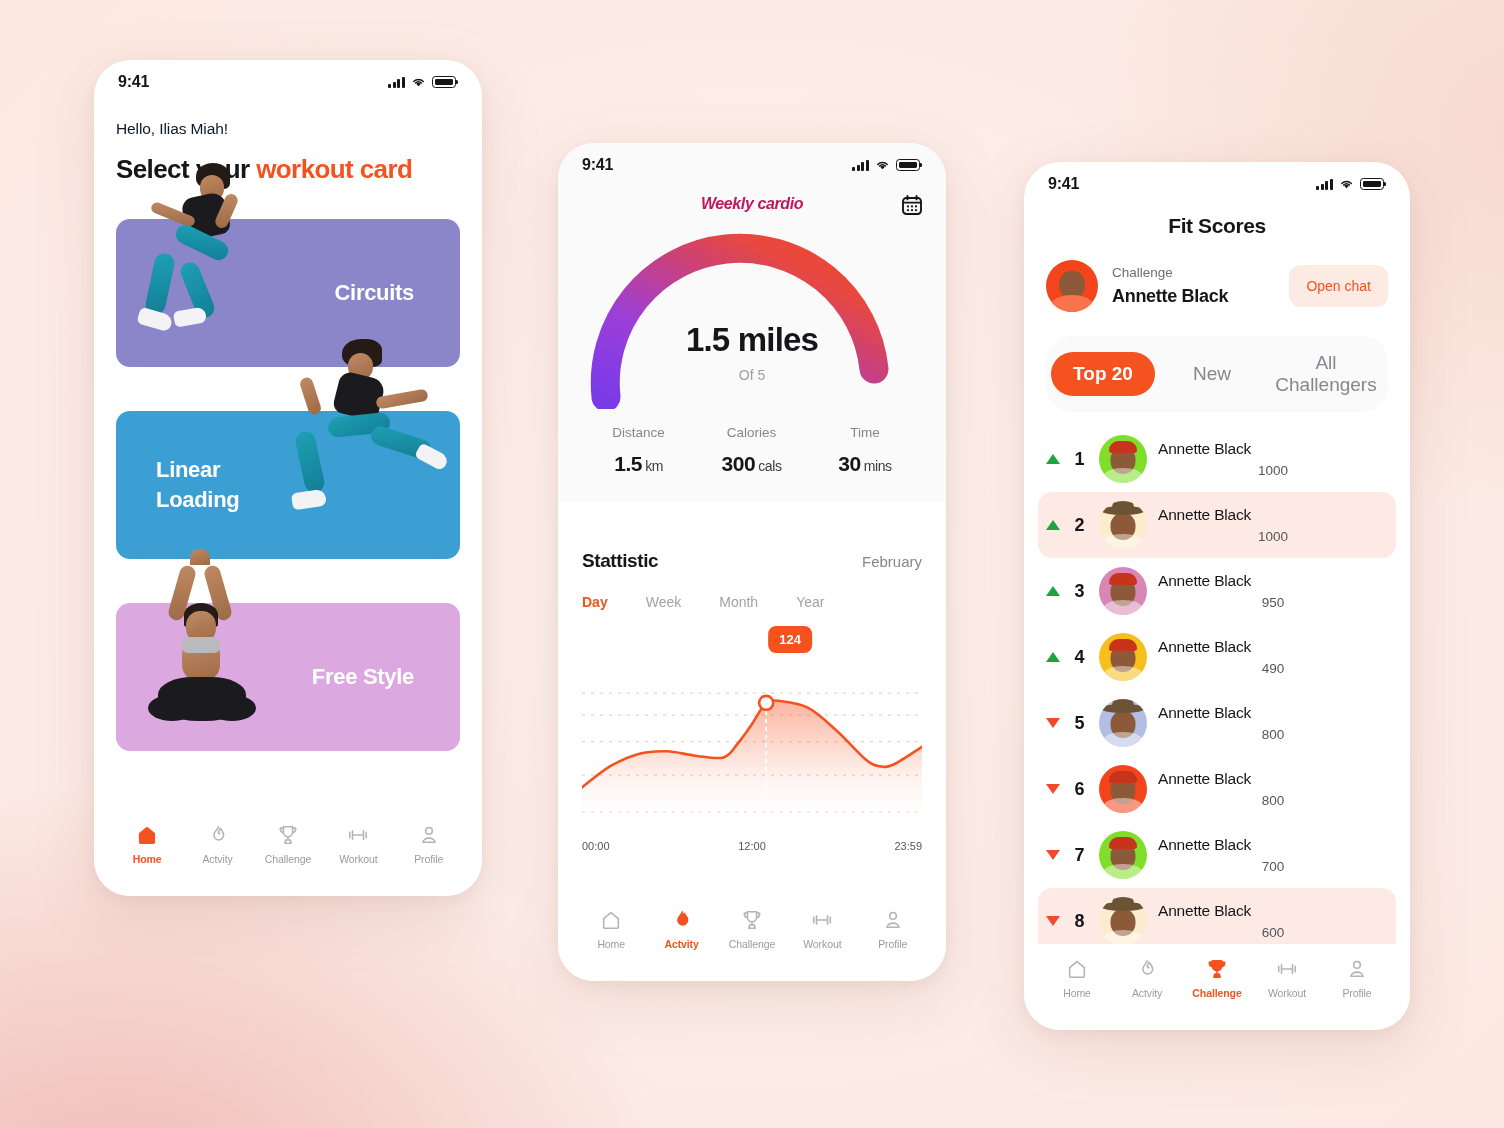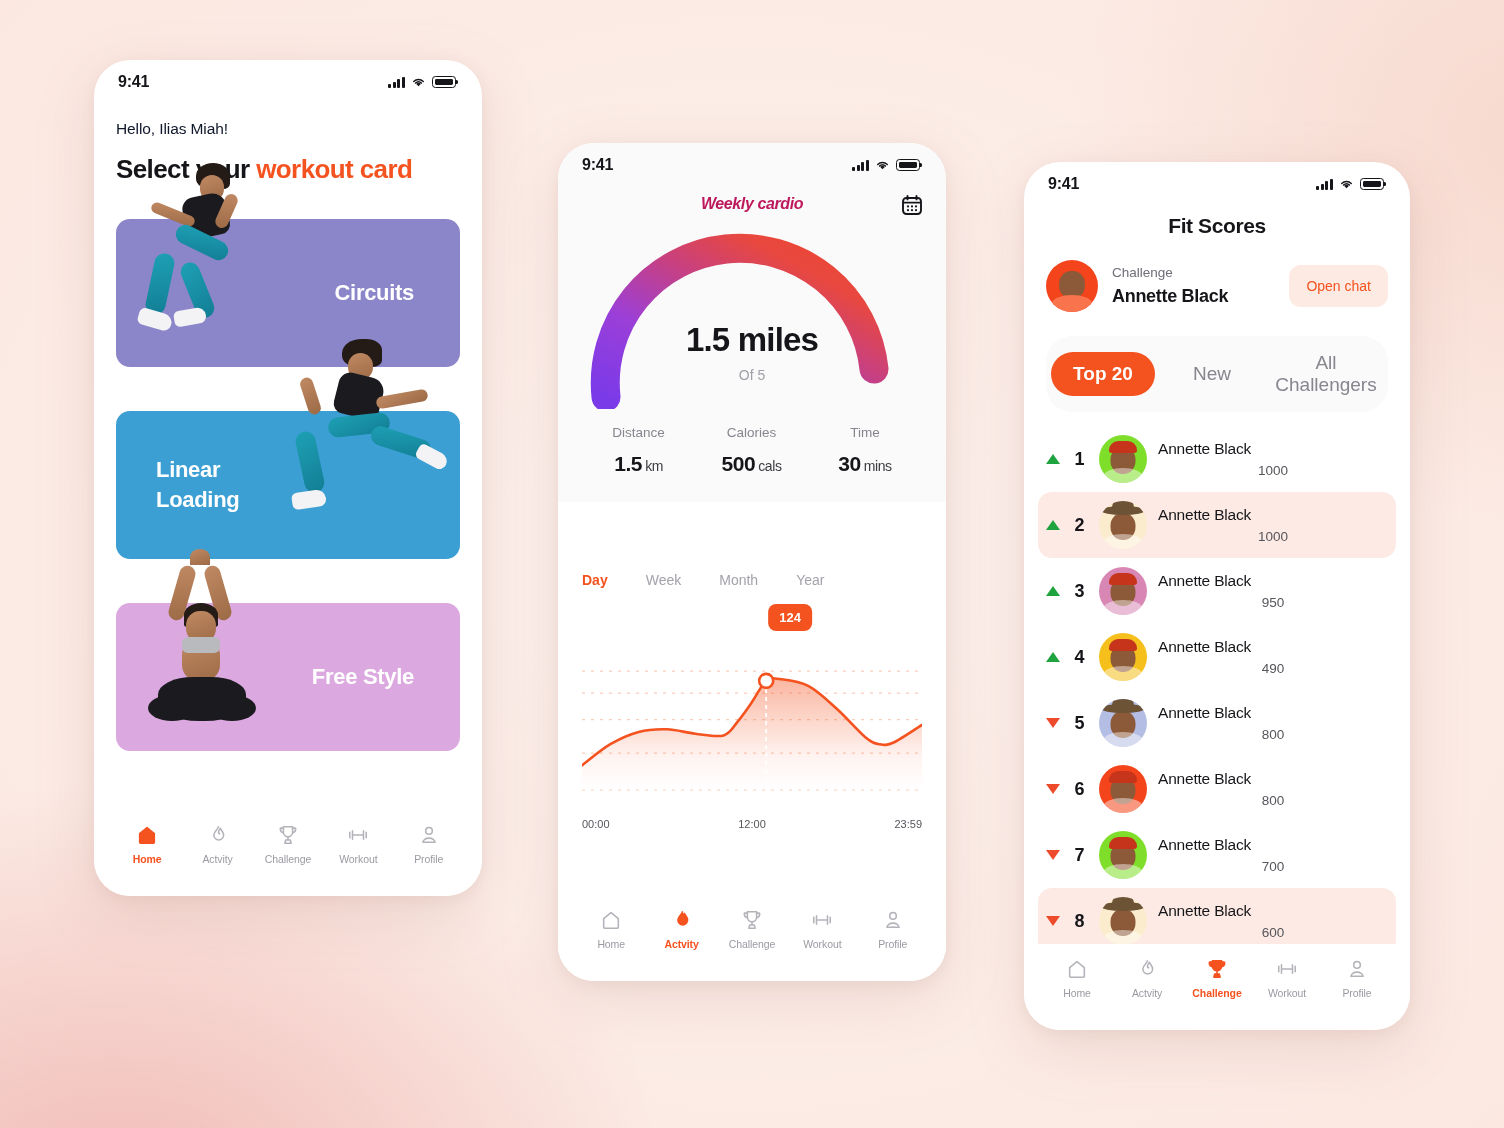--- a/index.html
+++ b/index.html
@@ -388,33 +388,37 @@
     <div class="stats">
       <div class="stat">
         <div class="stat-label">Distance</div>
         <div class="stat-val">
           <span>1.5</span><span class="unit">km</span>
         </div>
       </div>
       <div class="stat">
         <div class="stat-label">Calories</div>
         <div class="stat-val">
-          <span>500</span><span class="unit">cals</span>
+          <span>300</span><span class="unit">cals</span>
         </div>
       </div>
       <div class="stat">
         <div class="stat-label">Time</div>
         <div class="stat-val">
           <span>30</span><span class="unit">mins</span>
         </div>
       </div>
     </div>
   </div>
 
   <div class="stat-card">
+    <div class="stat-card-head">
+      <div class="stat-card-title">Stattistic</div>
+      <div class="stat-card-month">February</div>
+    </div>
     <div class="range-tabs" id="rangeTabs">
         <div class="range-tab active">Day</div>
         <div class="range-tab">Week</div>
         <div class="range-tab">Month</div>
         <div class="range-tab">Year</div>
       </div>
 
     <div class="chart-area">
       <div class="tooltip" style="left: 208.167px;">124</div>
       <svg id="chartSvg" width="340" height="172" viewBox="0 0 340 172" style="position:absolute;left:0;top:32px">

